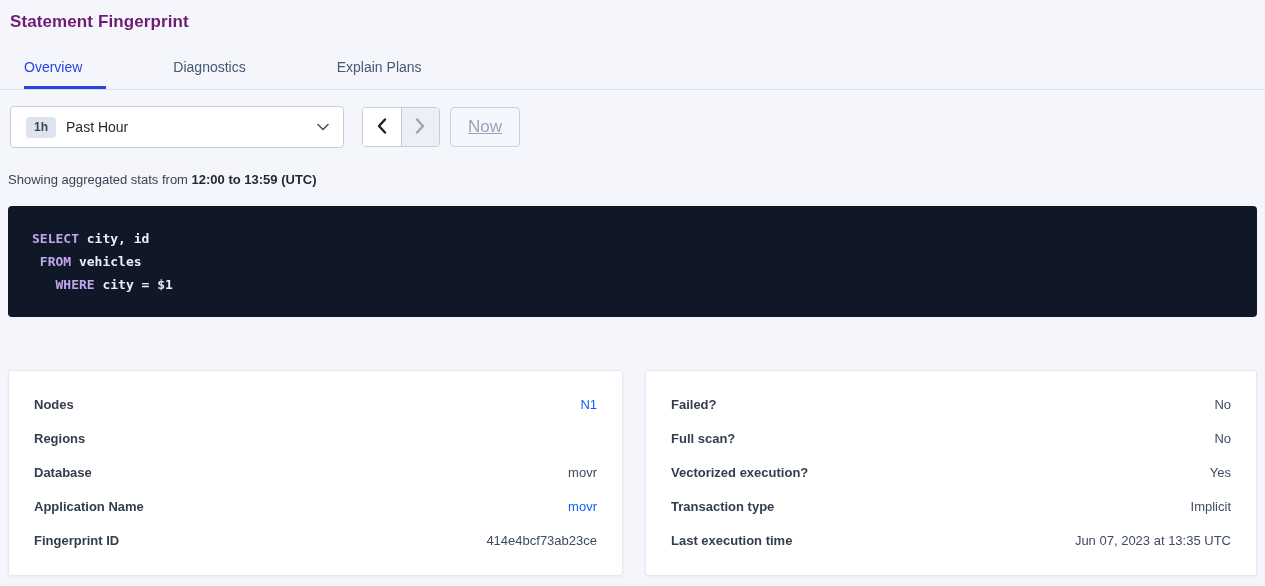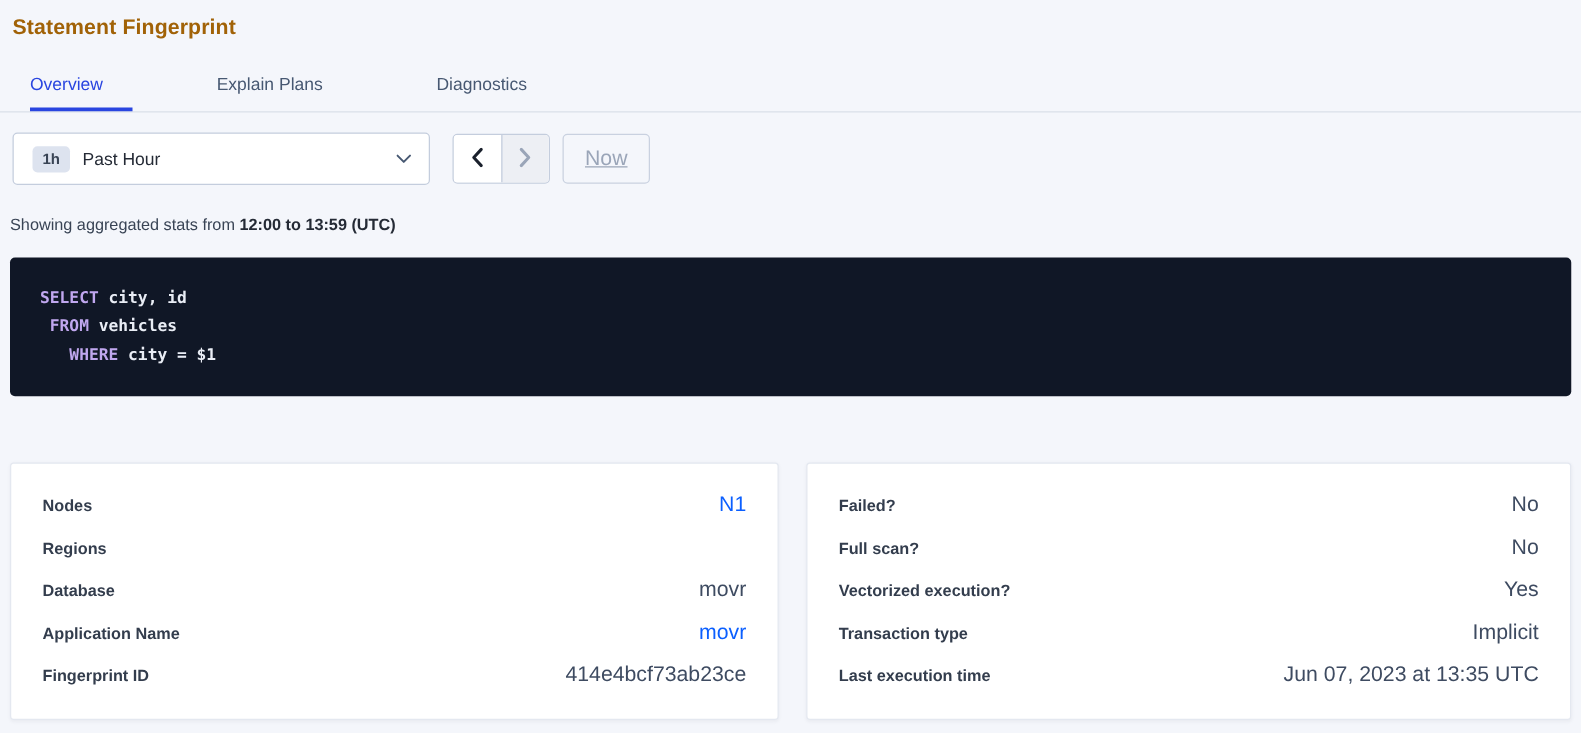--- a/index.html
+++ b/index.html
@@ -7,21 +7,21 @@
   body {
     background:#f4f6fb;
     font-family:"Liberation Sans", sans-serif;
     color:#242a35;
     overflow:hidden;
   }
   .page-title {
     margin:12px 0 0 10px;
     font-size:17px;
     font-weight:700;
-    color:#a16207;
+    color:#701a75;
     letter-spacing:.1px;
   }
   
   .tabs {
     margin-top:26px;
     padding-left:24px;
     border-bottom:1px solid #d9dfe9;
     display:flex;
     gap:19px;
   }
@@ -154,36 +154,36 @@
     display:flex;
     align-items:center;
     justify-content:space-between;
   }
   .row-label {
     font-size:13px;
     font-weight:700;
     color:#333d4d;
   }
   .row-value {
-    font-size:17px;
+    font-size:13px;
     color:#3e4b61;
   }
   .row-value.link { color:#0b5fff; cursor:pointer; }
 </style>
 </head>
 <body>
 
 <div>
 
   <h1 class="page-title">Statement Fingerprint</h1>
 
   <nav class="tabs">
     <div class="tab active">Overview</div>
+    <div class="tab">Diagnostics</div>
     <div class="tab">Explain Plans</div>
-    <div class="tab">Diagnostics</div>
   </nav>
 
   <div class="toolbar">
     <div class="time-dropdown">
       <span class="duration-badge">1h</span>
       <span class="time-label">Past Hour</span>
       <span class="dd-chevron">
         <svg width="12" height="8" viewBox="0 0 12 8">
             <path d="M1 1.5 L6 6.5 L11 1.5" fill="none" stroke="#475872" stroke-width="1.6" stroke-linecap="round" stroke-linejoin="round"></path>
           </svg>

